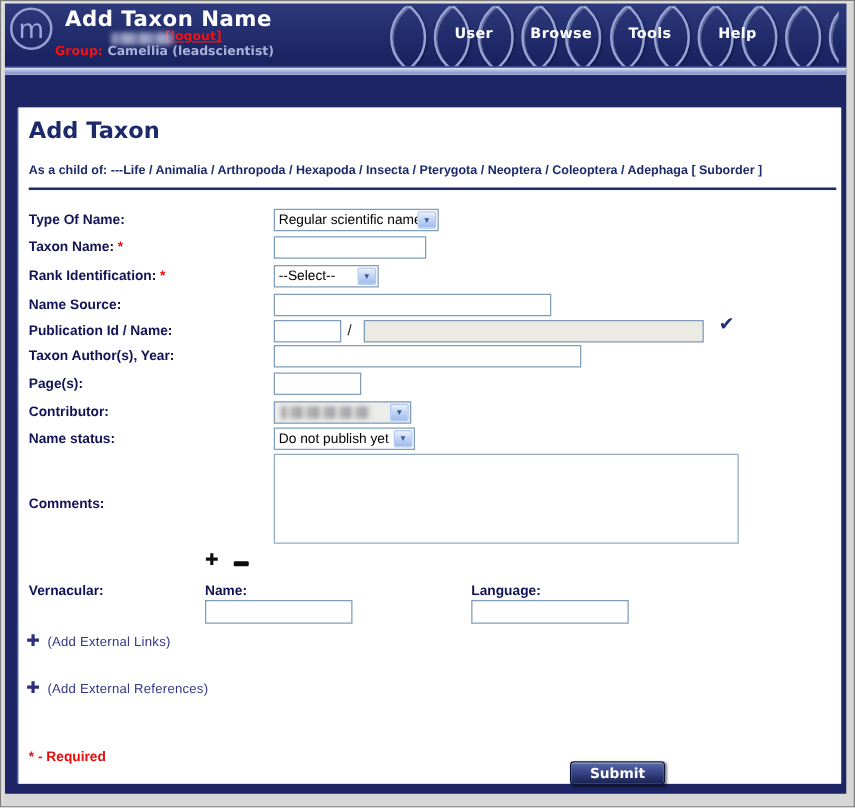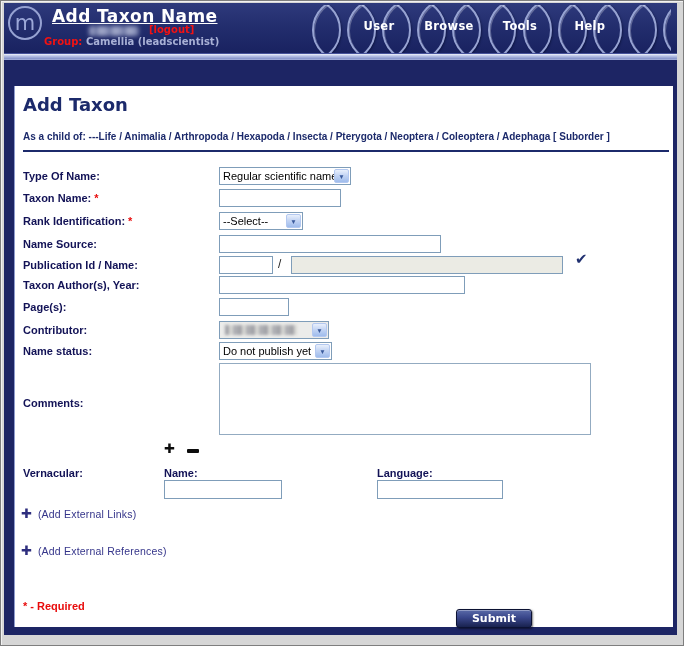--- a/index.html
+++ b/index.html
@@ -15,21 +15,21 @@
   .divider{position:absolute;top:52px;left:3px;right:6px;height:7px;
     background:linear-gradient(180deg,#f0f3fb 0%,#bcc6e8 30%,#8b98cd 75%,#a5b0da 100%);
     border-top:1px solid #46529a;box-sizing:border-box;}
   .content{position:absolute;top:85px;left:14px;width:658px;bottom:18px;background:#ffffff;
     box-shadow:-1px 0 0 #8f9cce;}
   
   .logo{position:absolute;left:4px;top:3px;width:30px;height:30px;border:2px solid #96a2d2;
     border-radius:50%;display:flex;align-items:center;justify-content:center;
     color:#9ca8d8;font:21px "DejaVu Sans",sans-serif;line-height:1;}
   .app-title{position:absolute;left:48px;top:3px;color:#ffffff;
-    font:bold 17px "DejaVu Sans",sans-serif;letter-spacing:.4px;white-space:nowrap;text-decoration:underline;}
+    font:bold 17px "DejaVu Sans",sans-serif;letter-spacing:.4px;white-space:nowrap;}
   .hdr-line{position:absolute;font:bold 10px "DejaVu Sans",sans-serif;white-space:nowrap;}
   .hdr-muted{color:#a9b1d6;}
   .hdr-red{color:#f21212;}
   .user-blur{position:absolute;left:85px;top:23px;width:50px;height:10px;border-radius:2px;
     background:repeating-linear-gradient(90deg,#a7aecf 0 5px,#7b84ad 5px 9px,#b7bdd9 9px 14px);
     filter:blur(2px);opacity:.85;}
   .nav{position:absolute;left:295px;top:2px;right:6px;height:50px;overflow:hidden;}
   .ring{position:absolute;top:-7px;width:64px;height:64px;border-radius:50%;
     border:2px solid #97a3d2;box-sizing:border-box;
     box-shadow:inset 1px 1px 0 rgba(255,255,255,.28),1px 1px 2px rgba(8,12,48,.55);}
@@ -86,21 +86,21 @@
 <div class="screen">
   <div class="chrome-bg"></div>
 
   <div class="header">
     <div class="logo">
       <span>m</span>
     </div>
     <div class="app-title">Add Taxon Name</div>
 
     <span class="hdr-line hdr-muted" style="left:47px;top:21px;margin-top:44px;">User:</span>
-    <span class="hdr-line hdr-red" style="left:145px;top:21px;cursor:pointer;">[logout]</span>
+    <span class="hdr-line hdr-red" style="left:128px;top:21px;cursor:pointer;text-decoration:underline;">[logout]</span>
     <span class="hdr-line hdr-red" style="left:40px;top:33px;">Group:</span>
     <span class="hdr-line hdr-muted" style="left:82px;top:33px;">Camellia (leadscientist)</span>
     <div class="user-blur"></div>
 
     <div class="nav">
       <div class="ring" style="left:-22px"></div>
       <div class="ring" style="left:13px"></div>
       <div class="ring" style="left:48px"></div>
       <div class="ring" style="left:83px"></div>
       <div class="ring" style="left:118px"></div>

